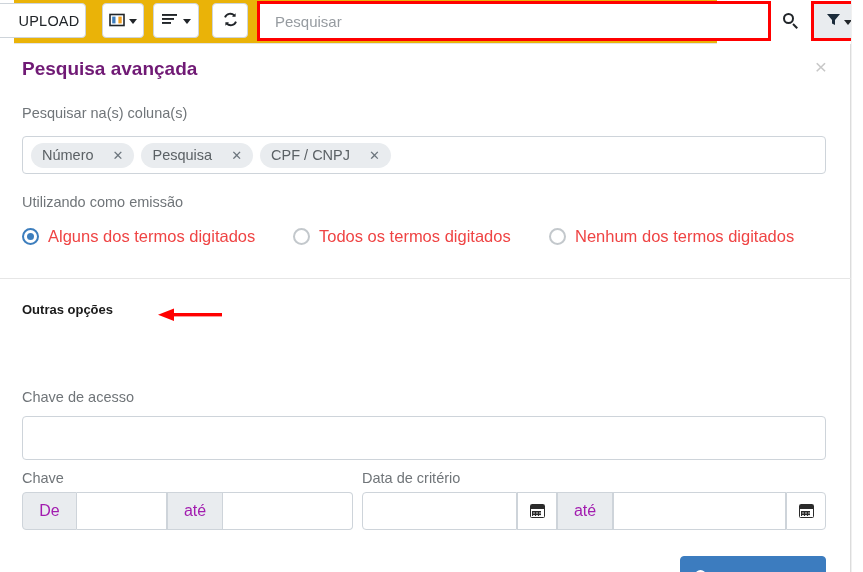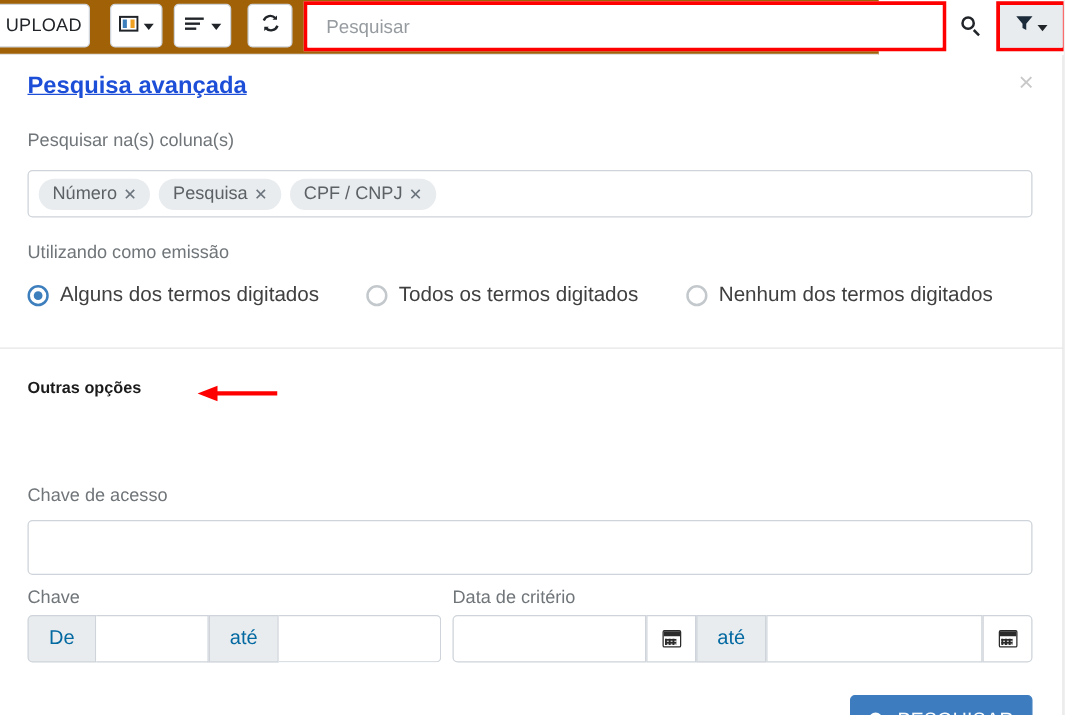--- a/index.html
+++ b/index.html
@@ -8,23 +8,23 @@
     width: 863px; height: 572px;
     overflow: hidden;
     background: #ffffff;
     font-family: "Liberation Sans", sans-serif;
     -webkit-font-smoothing: antialiased;
   }
 
   
   #toolbar {
     position: absolute;
-    left: 0; top: 0;
+    left: 14px; top: 0;
     width: 703px; height: 44px;
-    background: #a16207;
+    background: #eab308;
     border-bottom: 1px solid #e3e3e3;
   }
   .tb-btn {
     position: absolute;
     top: 3px;
     height: 35px;
     background: #ffffff;
     border: 1px solid #ced4da;
     border-radius: 4px;
     display: flex;
@@ -131,22 +131,21 @@
     left: 0; top: 44px;
     width: 851px; height: 528px;
     background: #ffffff;
     border-right: 1px solid #dcdcdc;
   }
   #panel-title {
     position: absolute;
     left: 22px; top: 14px;
     font-size: 19px;
     font-weight: bold;
-    color: #1d4ed8;
-    text-decoration: underline;
+    color: #701a75;
   }
   #panel-close {
     position: absolute;
     right: 23px; top: 12px;
     font-size: 21px;
     color: #c8c8c8;
     cursor: pointer;
     line-height: 1;
     font-family: "Liberation Sans", sans-serif;
   }
@@ -170,40 +169,40 @@
     padding: 0 8px;
     gap: 7px;
   }
   .chip {
     background: #e9ecef;
     border-radius: 14px;
     height: 25px;
     padding: 0 11px;
     display: flex;
     align-items: center;
-    gap: 5px;
+    gap: 19px;
     font-size: 14.5px;
     color: #5b6165;
     cursor: pointer;
   }
   .chip .x {
     font-size: 13px;
     color: #6c757d;
     cursor: pointer;
   }
 
   
   .radio-item {
     position: absolute;
     display: flex;
     align-items: center;
     gap: 9px;
     cursor: pointer;
     font-size: 16.5px;
-    color: #404040;
+    color: #ef4444;
     white-space: nowrap;
   }
   .rdo {
     width: 17px; height: 17px;
     border-radius: 50%;
     border: 2px solid #c3c8cc;
     background: #fff;
     flex: 0 0 auto;
     position: relative;
   }
@@ -262,21 +261,21 @@
     display: flex;
     height: 38px;
   }
   .iaddon {
     background: #e9ecef;
     border: 1px solid #ced4da;
     display: flex;
     align-items: center;
     justify-content: center;
     font-size: 16px;
-    color: #0369a1;
+    color: #a21caf;
     user-select: none;
   }
   .iaddon.white {
     background: #ffffff;
   }
   .ifield {
     background: #ffffff;
     border: 1px solid #ced4da;
     border-left: none;
     outline: none;

